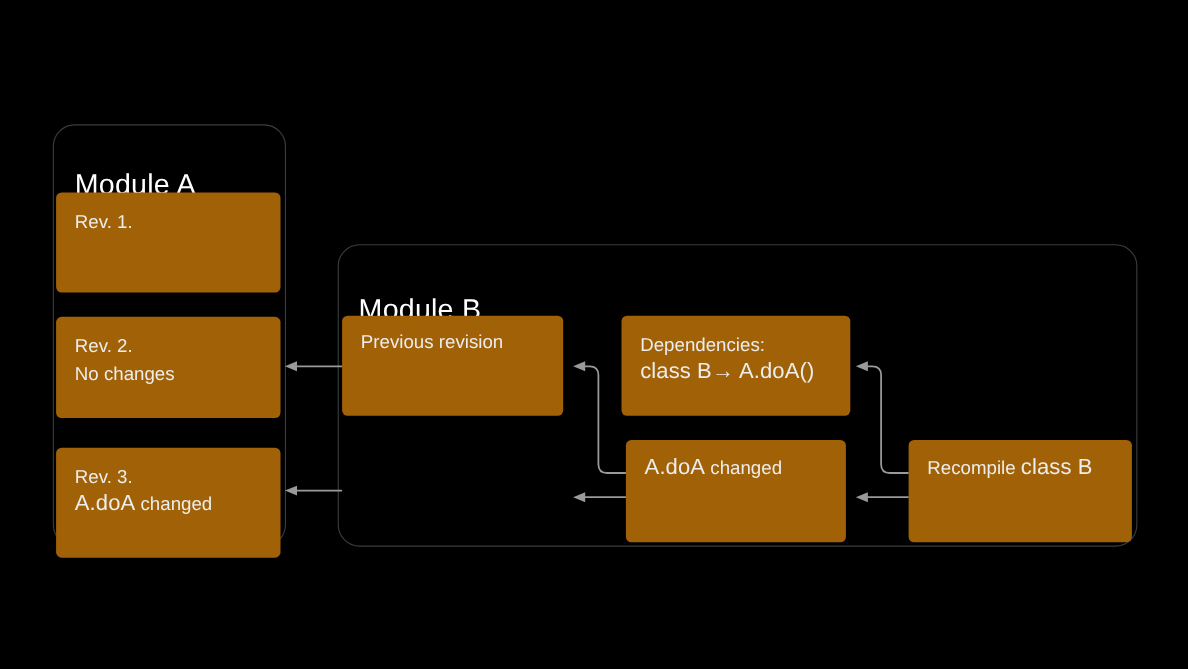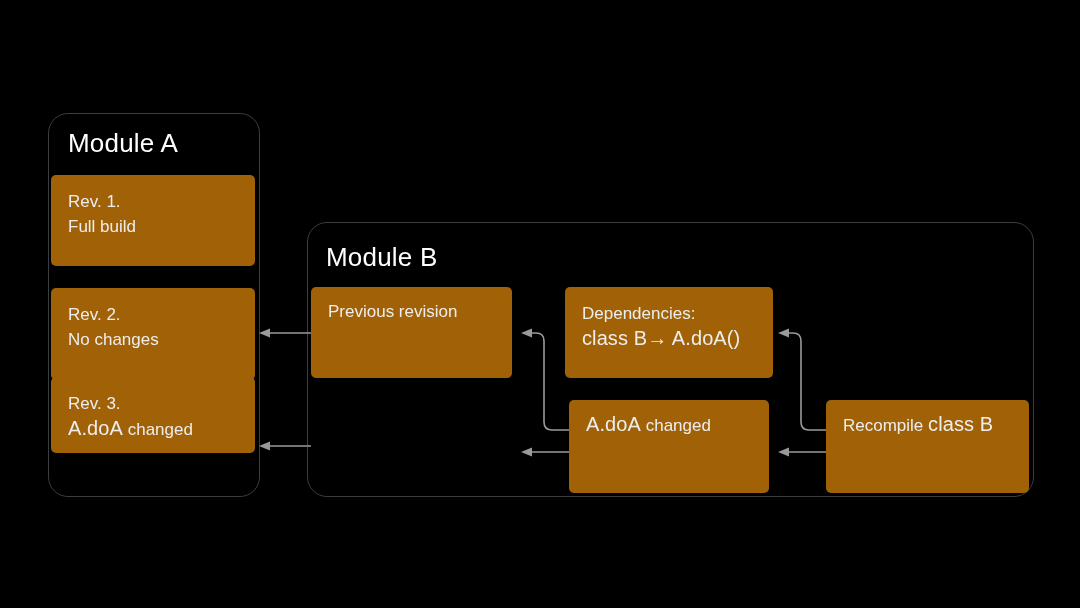--- a/index.html
+++ b/index.html
@@ -26,20 +26,21 @@
   #module-a { left: 48px; top: 113px; width: 212px; height: 384px; }
   #module-b { left: 307px; top: 222px; width: 727px; height: 275px; }
 
   .module-title {
     position: absolute;
     color: #ffffff;
     font-size: 26px;
     font-weight: 400;
     letter-spacing: 0.2px;
     white-space: nowrap;
+    margin-top: 24px;
   }
   #module-a-title { left: 68px; top: 128px; }
   #module-b-title { left: 326px; top: 242px; }
 
   .node {
     position: absolute;
     background: #a16207;
     border-radius: 5px;
     box-sizing: border-box;
     color: #ededee;
@@ -64,21 +65,21 @@
   }
   .node.single .lines {
     top: 50%;
     transform: translateY(-50%);
     margin-top: -22px;
   }
 
   
   #rev1 { left: 51px; top: 175px; width: 204px; height: 91px; }
   #rev2 { left: 51px; top: 288px; width: 204px; height: 92px; }
-  #rev3 { left: 51px; top: 377px; width: 204px; height: 76px; }
+  #rev3 { left: 51px; top: 407px; width: 204px; height: 100px; }
 
   
   #prev-rev { left: 311px; top: 287px; width: 201px; height: 91px; padding-left: 28px; }
   #curr-rev { left: 311px; top: 400px; width: 201px; height: 93px; }
   #deps     { left: 565px; top: 287px; width: 208px; height: 91px; }
   #changed  { left: 569px; top: 400px; width: 200px; height: 93px; }
   #recompile{ left: 826px; top: 400px; width: 203px; height: 93px; }
 
   #connectors {
     position: absolute;
@@ -94,21 +95,20 @@
 <body>
 
 <div id="stage">
 
   <div class="module" id="module-a"></div>
   <div class="module-title" id="module-a-title">Module A</div>
 
   <div class="node" id="rev1">
     <div class="lines">
       <div class="line">Rev. 1.</div>
-      <div class="line">Full build</div>
     </div>
   </div>
 
   <div class="node" id="rev2">
     <div class="lines">
       <div class="line">Rev. 2.</div>
       <div class="line">No changes</div>
     </div>
   </div>
 

